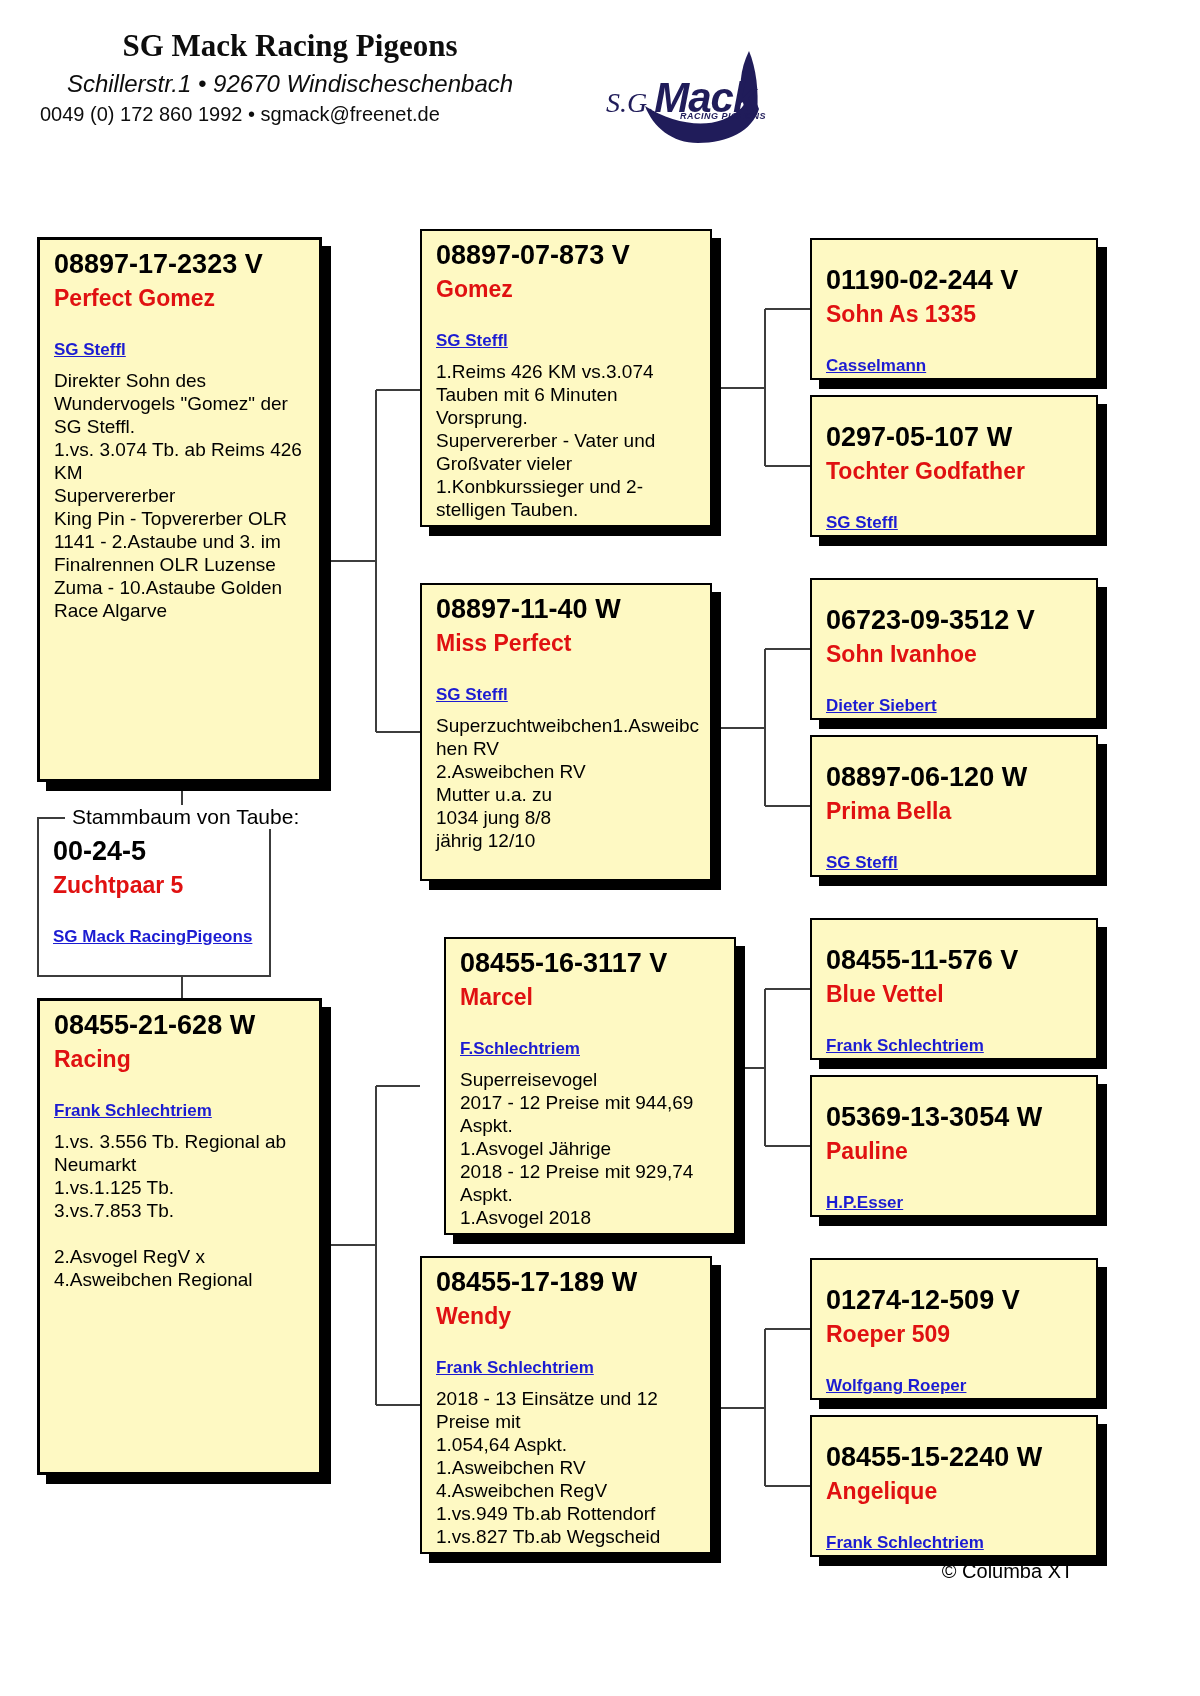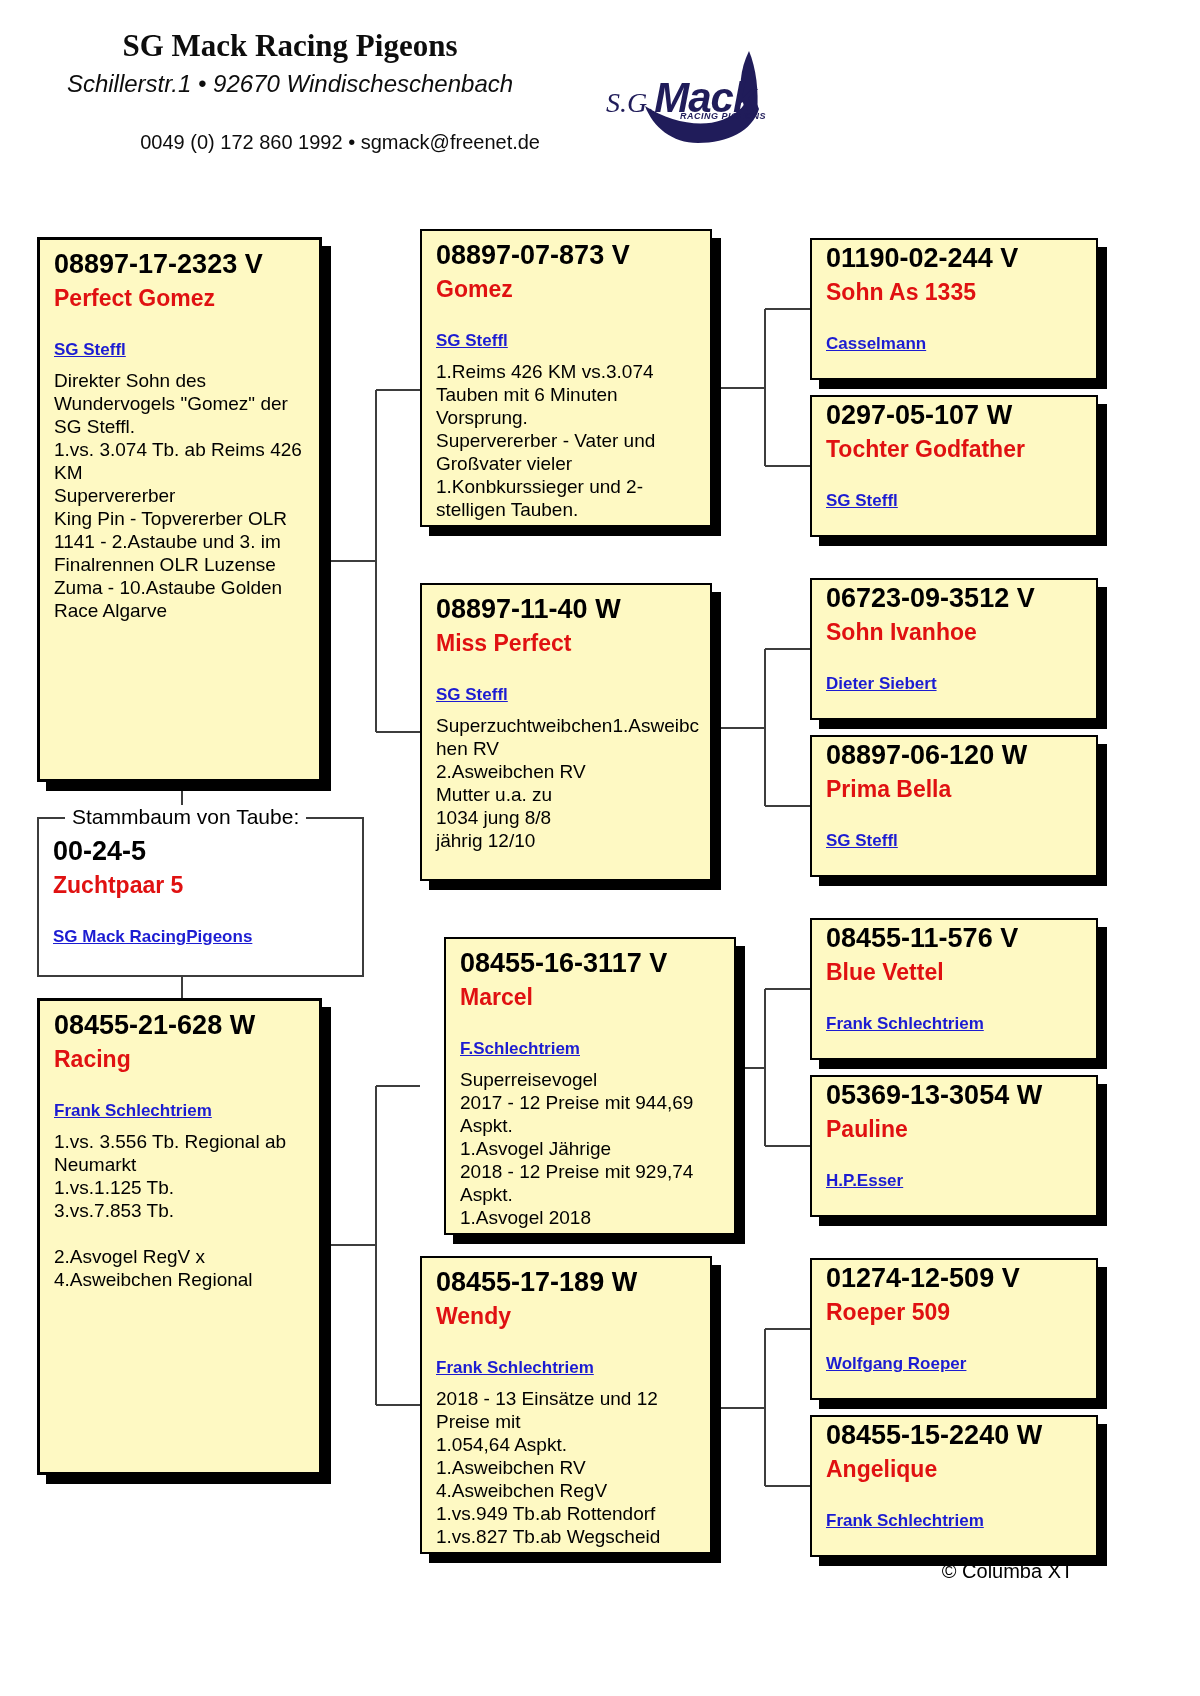--- a/index.html
+++ b/index.html
@@ -4,44 +4,44 @@
 <style>
   html,body{margin:0;padding:0;background:#ffffff;}
   #page{position:relative;width:1200px;height:1696px;background:#ffffff;overflow:hidden;
         font-family:"Liberation Sans", sans-serif;color:#000;}
 
   
   .hdr-title{position:absolute;left:40px;top:28px;width:500px;text-align:center;
              font-family:"Liberation Serif", serif;font-weight:bold;font-size:31px;color:#0d0d0d;}
   .hdr-address{position:absolute;left:40px;top:70px;width:500px;text-align:center;
                font-style:italic;font-size:24px;color:#0d0d0d;}
-  .hdr-contact{position:absolute;left:40px;top:103px;width:500px;text-align:right;
-               font-size:20px;color:#0d0d0d;margin-top:28px;}
+  .hdr-contact{position:absolute;left:40px;top:103px;width:500px;text-align:left;
+               font-size:20px;color:#0d0d0d;}
 
   
   .logo{position:absolute;left:600px;top:48px;width:172px;height:102px;}
   .logo svg{position:absolute;left:0;top:0;}
   .logo-text{position:absolute;left:6px;top:26px;white-space:nowrap;font-style:italic;}
   .logo-sg{font-family:"Liberation Serif", serif;font-size:28px;}
   .logo-mack{font-size:42px;font-weight:bold;letter-spacing:-1px;}
   .logo-tag{position:absolute;left:80px;top:63px;font-size:9px;font-weight:bold;font-style:italic;letter-spacing:0.5px;}
 
   
   .pbox{position:absolute;background:#fef9c3;border:2px solid #000;box-sizing:border-box;
         box-shadow:9px 9px 0 #000;padding:10px 10px 0 14px;overflow:hidden;}
   .pbox.thick{border-width:3px;}
-  .pbox.g3{padding-top:4px;}
+  .pbox.g3{padding-top:26px;}
   .ring{font-size:27px;font-weight:bold;line-height:1.05;color:#000;}
   .pname{font-size:23px;font-weight:bold;margin-top:7px;}
   .breeder{font-size:17px;font-weight:bold;margin-top:28px;text-decoration:underline;}
   .notes{font-size:19px;line-height:23px;margin-top:9px;color:#000;
          white-space:pre-line;overflow-wrap:break-word;}
 
   
-  .subject{position:absolute;left:37px;top:817px;width:327px;height:160px;background:#fff;
+  .subject{position:absolute;left:37px;top:817px;width:234px;height:160px;background:#fff;
            border:2px solid #3c3c3c;box-sizing:border-box;padding:18px 10px 0 14px;}
   .legend{position:absolute;top:-14px;left:26px;background:#fff;padding:0 7px;
           font-size:21px;color:#000;white-space:nowrap;}
 
   
   .connectors{position:absolute;left:0;top:0;}
   .connectors line{stroke:#3d3d3d;stroke-width:2;}
 
   
   .copyright{position:absolute;left:900px;top:1560px;width:215px;text-align:center;

